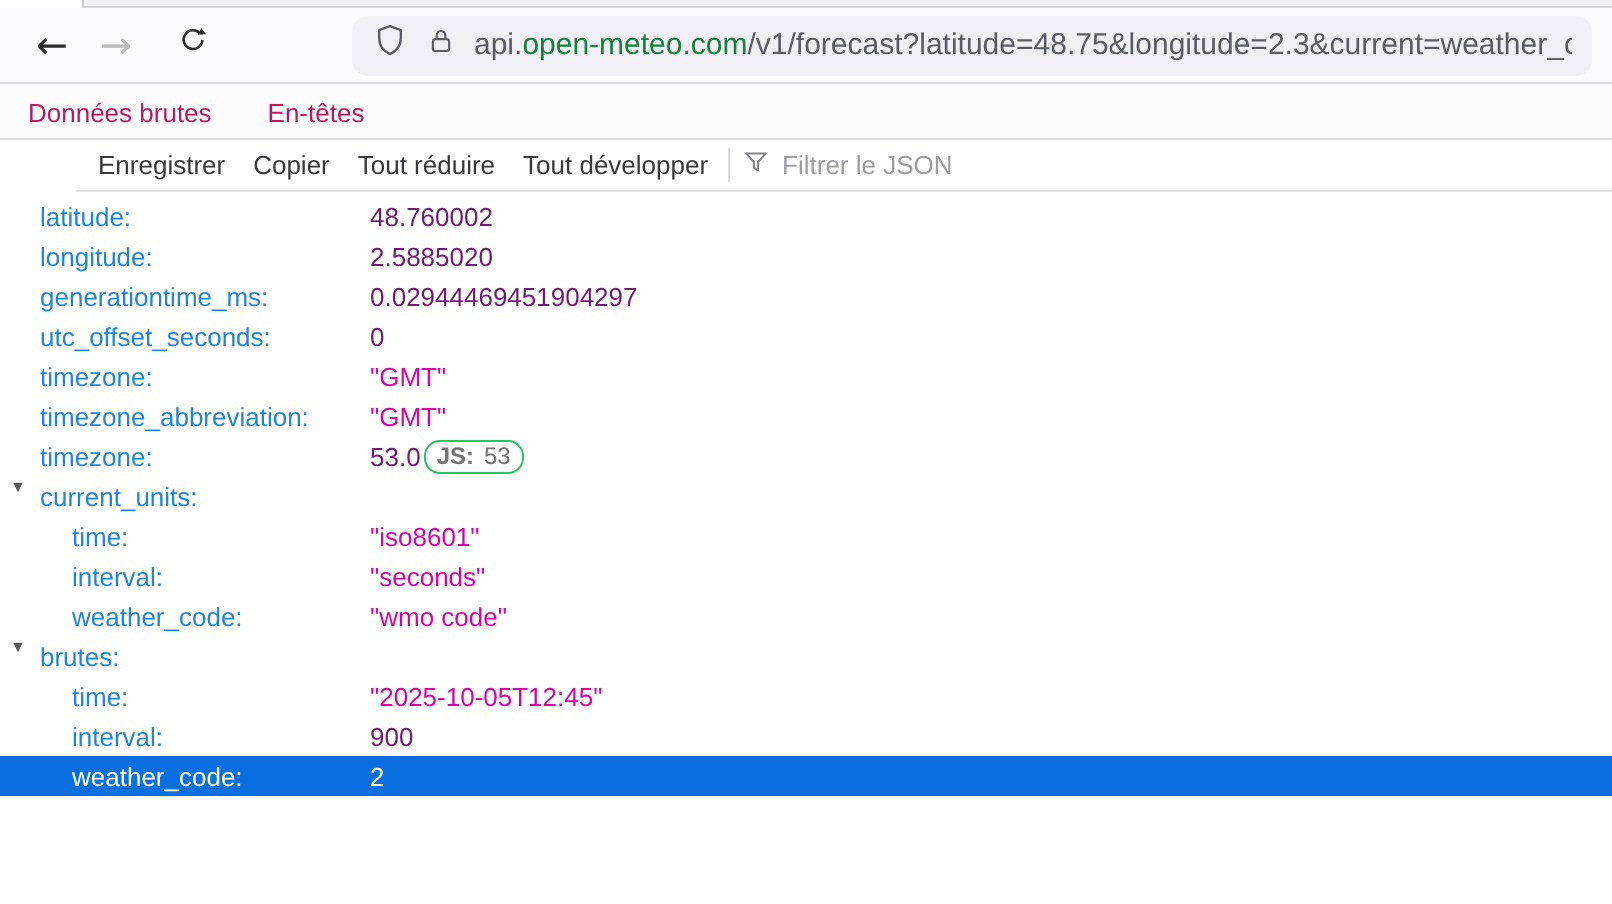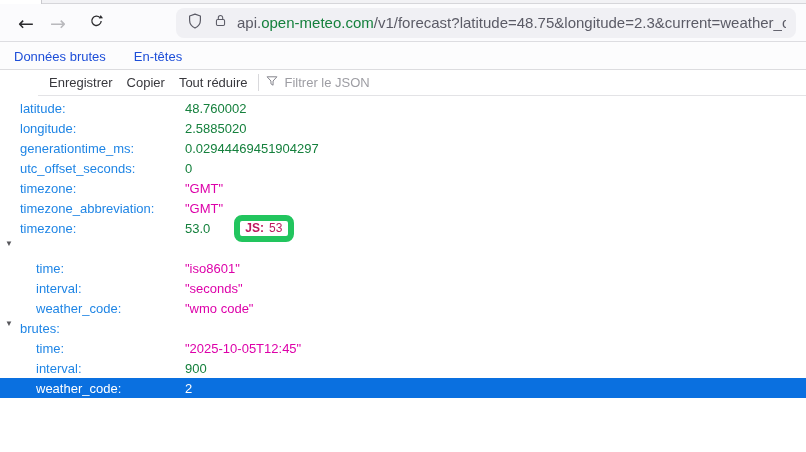--- a/index.html
+++ b/index.html
@@ -20,21 +20,21 @@
   .navbtn.fwd { color:#b9b9bd; }
   .navbtn.reload { margin-left:6px; }
   .urlbar { margin-left:64px; margin-right:10px; flex:1; height:30px; background:#f0f0f4;
     border-radius:8px; display:flex; align-items:center; padding:0 10px; gap:9px; min-width:0; }
   .urlbar svg { flex:none; }
   .urltext { font-size:15px; color:#5b5b66; white-space:nowrap; overflow:hidden; }
   .urltext .domain { color:#15803d; }
 
   
   .vtabs { height:28px; background:#fcfcfd; border-bottom:1px solid #dcdcdf; display:flex; }
-  .vtab { padding:0 14px; display:flex; align-items:center; font-size:13px; color:#1d4ed8;
+  .vtab { padding:0 14px; display:flex; align-items:center; font-size:13px; color:#be185d;
     border-top:2px solid transparent; cursor:pointer; }
   .vtab.active { color:#0a64d0; border-top:2px solid #2a7be0; }
 
   
   .vtools { height:26px; background:#fff; border-bottom:1px solid #e3e3e6;
     display:flex; align-items:center; padding-left:4px; font-size:13px;margin-left:38px; }
   .vbtn { border:none; background:transparent; font-size:13px; color:#38383d;
     padding:0 7px; cursor:pointer; font-family:inherit; }
   .vdivider { width:1px; height:17px; background:#d9d9dc; margin:0 6px 0 3px; }
   .filterwrap { display:flex; align-items:center; gap:6px; }
@@ -44,23 +44,23 @@
 
   
   .json { font-family:Liberation Sans, sans-serif; font-size:13px;
     padding-top:2px; }
   .row { position:relative; height:20px; display:flex; align-items:center; width:806px; }
   .row .key { color:#1f85e5; white-space:pre; }
   .lvl1 .key { padding-left:20px; }
   .lvl2 .key { padding-left:36px; }
   .twisty { position:absolute; left:5px; top:1px; font-size:8px; color:#57575c; }
   .valwrap { position:absolute; left:185px; display:flex; align-items:center; }
-  .val.num { color:#15803d; }
+  .val.num { color:#701a75; }
   .val.str { color:#dd00a9; }
-  .badge { margin-left:24px; border:6px solid #22c55e; border-radius:8px; color:#be185d;
+  .badge { margin-left:2px; border:1px solid #22c55e; border-radius:8px; color:#737373;
     font-size:12px; padding:0 6px 1px 5px; display:inline-flex; gap:5px; align-items:center; }
   .badge b { font-weight:bold; }
   .row.selected { background:#0a70e0; }
   .row.selected .key, .row.selected .val { color:#fff; }
 </style>
 </head>
 <body>
 
 <div>
 
@@ -98,20 +98,21 @@
 
   <div class="vtabs">
     <div class="vtab">Données brutes</div>
     <div class="vtab">En-têtes</div>
   </div>
 
   <div class="vtools">
     <button class="vbtn">Enregistrer</button>
     <button class="vbtn">Copier</button>
     <button class="vbtn">Tout réduire</button>
+    <button class="vbtn">Tout développer</button>
     <div class="vdivider"></div>
     <div class="filterwrap">
       <span>
         <svg width="14" height="14" viewBox="0 0 20 20" fill="none">
           <path d="M3 4 h14 l-5.5 6 v6 l-3 -2 v-4 Z" stroke="#82828a" stroke-width="1.4" stroke-linejoin="round"></path>
         </svg>
       </span>
       <input class="filter-input" placeholder="Filtrer le JSON" style="">
     </div>
   </div>
@@ -159,20 +160,21 @@
       <span class="valwrap">
         <span class="val num">53.0</span>
         <span class="badge">
             <b>JS:</b>
             <span>53</span>
           </span>
       </span>
     </div>
     <div class="row lvl1">
       <span class="twisty">▼</span>
+      <span class="key">current_units:</span>
     </div>
     <div class="row lvl2">
       <span class="key">time:</span>
       <span class="valwrap">
           <span class="val str">"iso8601"</span>
         </span>
     </div>
     <div class="row lvl2">
       <span class="key">interval:</span>
       <span class="valwrap">

